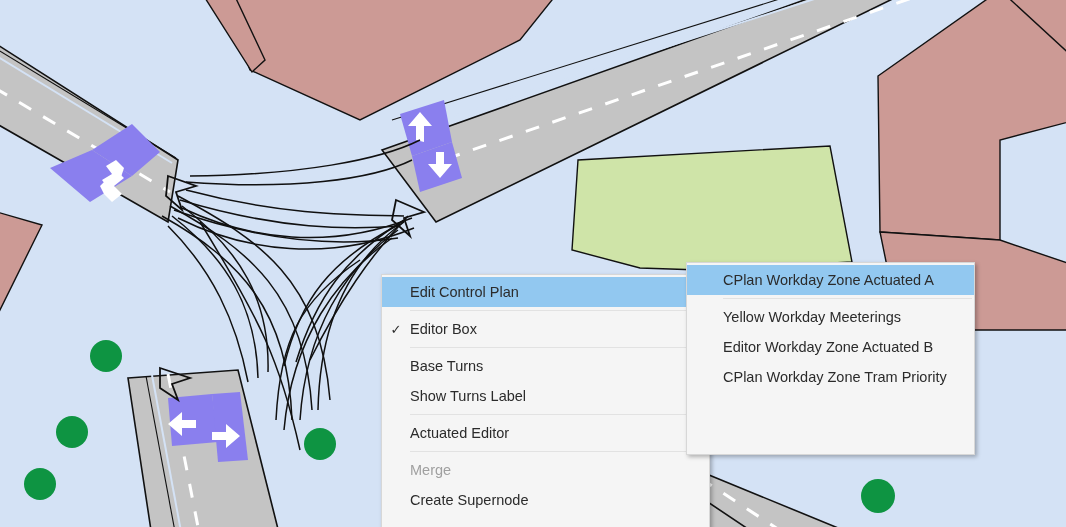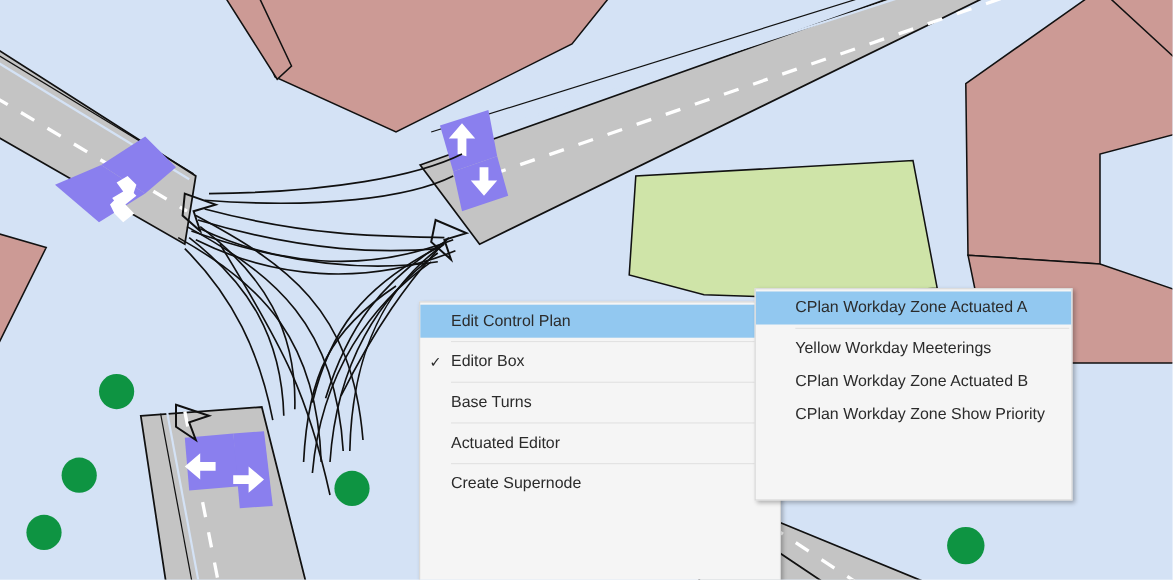--- a/index.html
+++ b/index.html
@@ -228,31 +228,41 @@
     </div>
 
     <div class="sep"></div>
 
     <div class="menu-item">
       <span class="gutter"></span>
       <span class="label">Base Turns</span>
       <span class="arrow"></span>
     </div>
 
+    <div class="menu-item">
+      <span class="gutter"></span>
+      <span class="label">Show Turns Label</span>
+      <span class="arrow"></span>
+    </div>
 
     <div class="sep"></div>
 
     <div class="menu-item">
       <span class="gutter"></span>
       <span class="label">Actuated Editor</span>
       <span class="arrow"></span>
     </div>
 
     <div class="sep"></div>
 
+    <div class="menu-item disabled">
+      <span class="gutter"></span>
+      <span class="label">Merge</span>
+      <span class="arrow"></span>
+    </div>
 
     <div class="menu-item">
       <span class="gutter"></span>
       <span class="label">Create Supernode</span>
       <span class="arrow"></span>
     </div>
 
   </div>
 
   <div class="menu" id="sub-menu">
@@ -265,24 +275,24 @@
     <div class="sep"></div>
 
 
     <div class="menu-item">
       <span class="gutter"></span>
       <span class="label">Yellow Workday Meeterings</span>
     </div>
 
     <div class="menu-item">
       <span class="gutter"></span>
-      <span class="label">CPlan Workday Zone Actuated B</span>
-    </div>
-
-
-    <div class="menu-item">
-      <span class="gutter"></span>
-      <span class="label">CPlan Workday Zone Show Priority</span>
+      <span class="label">Editor Workday Zone Actuated B</span>
+    </div>
+
+
+    <div class="menu-item">
+      <span class="gutter"></span>
+      <span class="label">CPlan Workday Zone Tram Priority</span>
     </div>
 
   </div>
 
 </div>
 
 </body></html>

